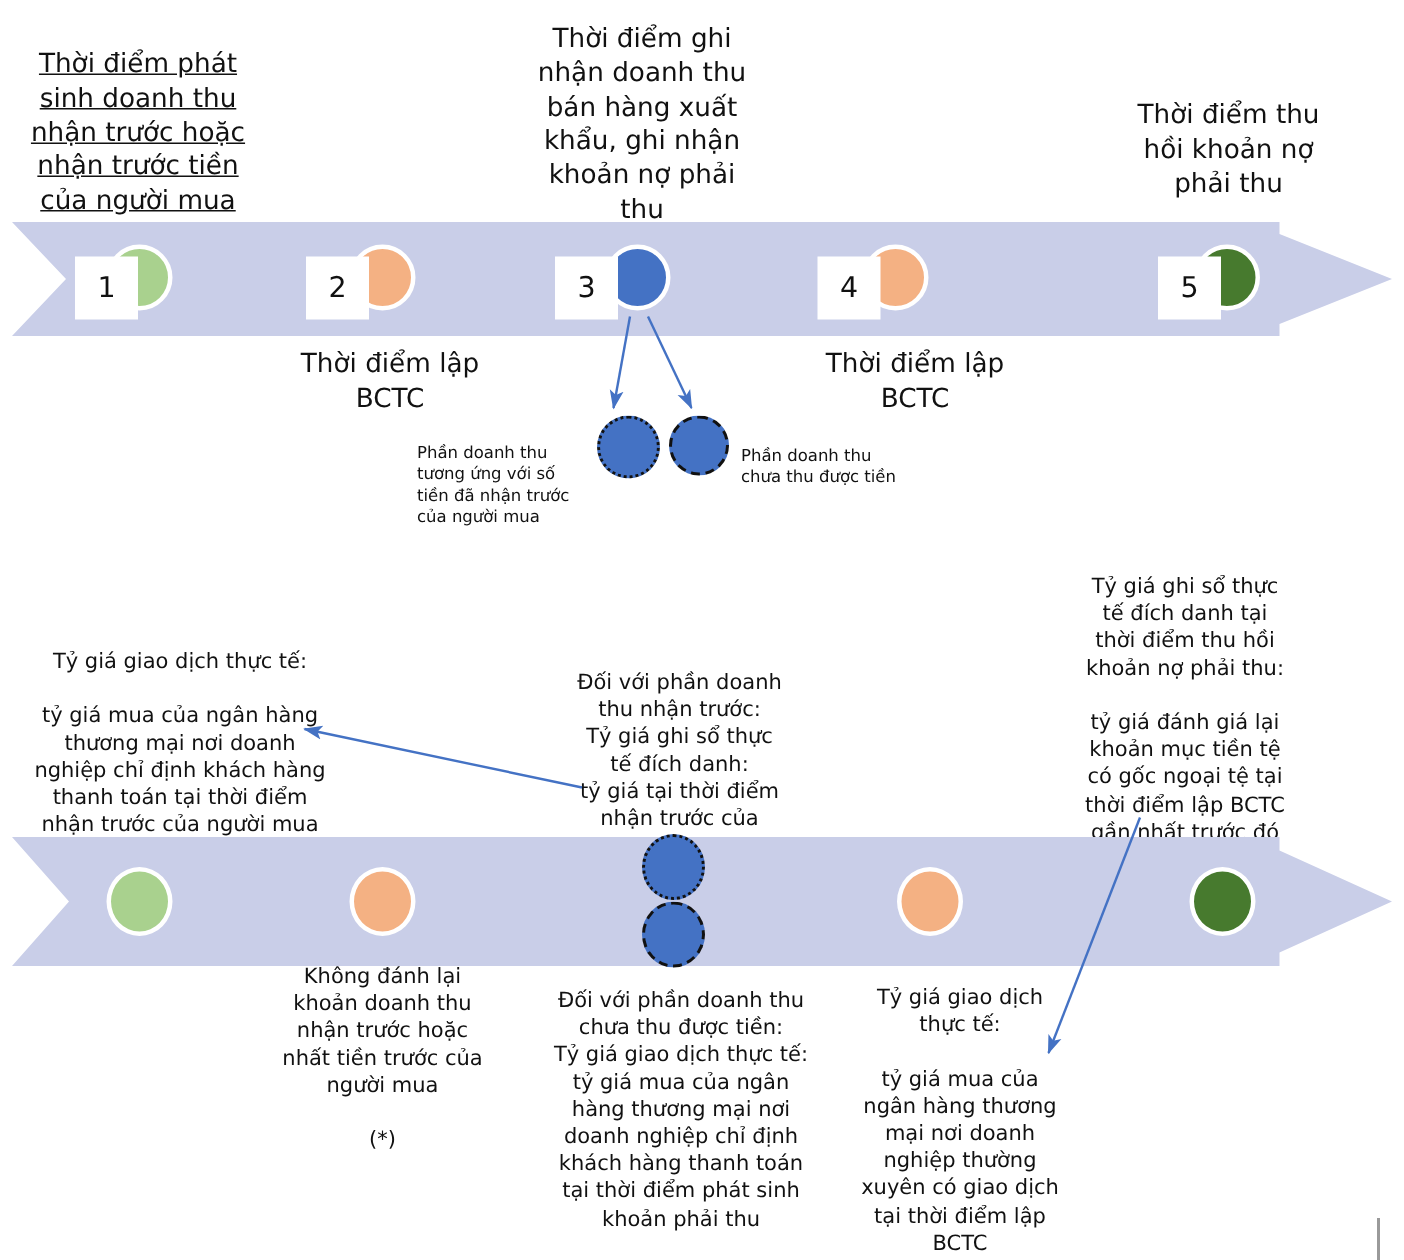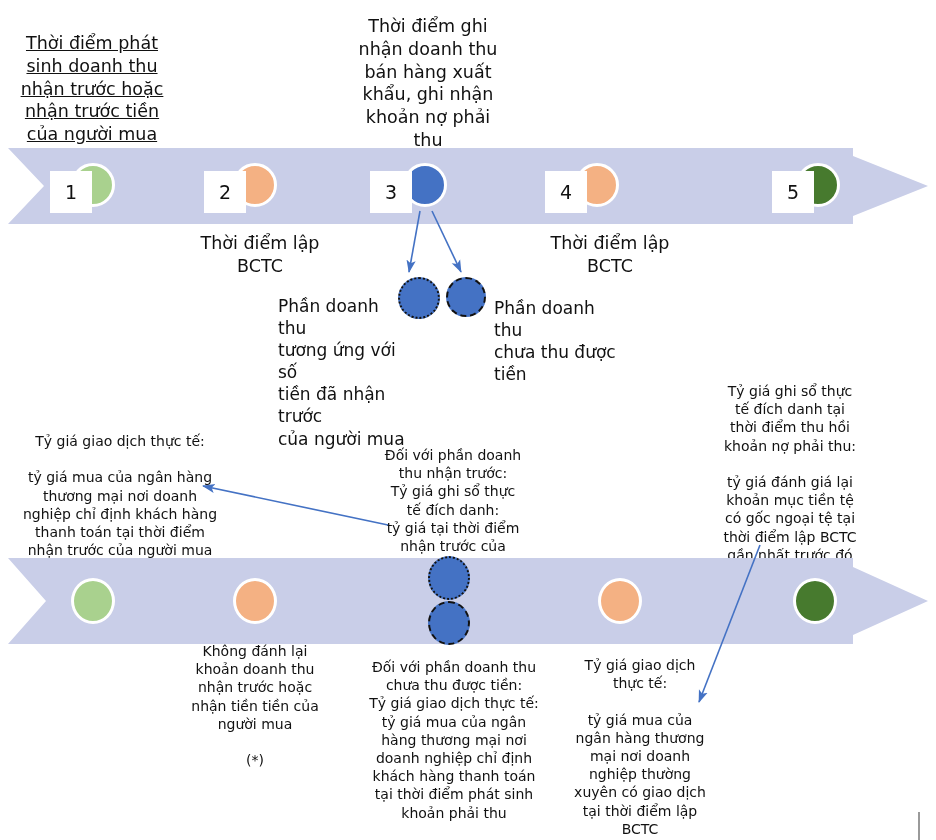--- a/index.html
+++ b/index.html
@@ -35,21 +35,21 @@
   .tx{
     position:absolute;
     line-height:1.30;
     white-space:pre-line;
     color:#111111;
   }
   .c{text-align:center;}
   .l{text-align:left;}
 
   .t-head{font-size:17.5px;}
-  .t-small{font-size:17px;}
+  .t-small{font-size:11px;}
   .t-note{font-size:14px;}
 
   
   #links{position:absolute;left:0;top:0;width:936px;height:840px;pointer-events:none;}
 
   .vbar{position:absolute;background:#9a9a9a;}
 </style>
 </head>
 <body>
 
@@ -89,20 +89,23 @@
 nhận trước tiền
 của người mua</div>
 
   <div class="tx c t-head" style="left:344px;top:3px;width:168px;margin-top:12px;">Thời điểm ghi
 nhận doanh thu
 bán hàng xuất
 khẩu, ghi nhận
 khoản nợ phải
 thu</div>
 
+  <div class="tx c t-head" style="left:736px;top:66px;width:166px;">Thời điểm thu
+hồi khoản nợ
+phải thu</div>
 
   <div class="tx c t-head" style="left:180px;top:232px;width:160px;">Thời điểm lập
 BCTC</div>
 
   <div class="tx c t-head" style="left:530px;top:232px;width:160px;">Thời điểm lập
 BCTC</div>
 
   <div class="dot dotted" style="left:398px;top:277px;width:42px;height:42px;background:#4472C4;"></div>
   <div class="dot dashed" style="left:446px;top:277px;width:40px;height:40px;background:#4472C4;"></div>
 
@@ -150,21 +153,21 @@
   <div class="dot white-ring" style="left:71px;top:578px;width:44px;height:46px;background:#A9D18E;"></div>
   <div class="dot white-ring" style="left:233px;top:578px;width:44px;height:46px;background:#F4B183;"></div>
   <div class="dot dotted" style="left:428px;top:556px;width:42px;height:44px;background:#4472C4;"></div>
   <div class="dot dashed" style="left:428px;top:601px;width:42px;height:44px;background:#4472C4;"></div>
   <div class="dot white-ring" style="left:598px;top:578px;width:44px;height:46px;background:#F4B183;"></div>
   <div class="dot white-ring" style="left:793px;top:578px;width:44px;height:46px;background:#477A2E;"></div>
 
   <div class="tx c t-note" style="left:150px;top:642px;width:210px;">Không đánh lại
 khoản doanh thu
 nhận trước hoặc
-nhận tiền tiền của
+nhất tiền trước của
 người mua
 
 (*)</div>
 
   <div class="tx c t-note" style="left:358px;top:658px;width:192px;">Đối với phần doanh thu
 chưa thu được tiền:
 Tỷ giá giao dịch thực tế:
 tỷ giá mua của ngân
 hàng thương mại nơi
 doanh nghiệp chỉ định

